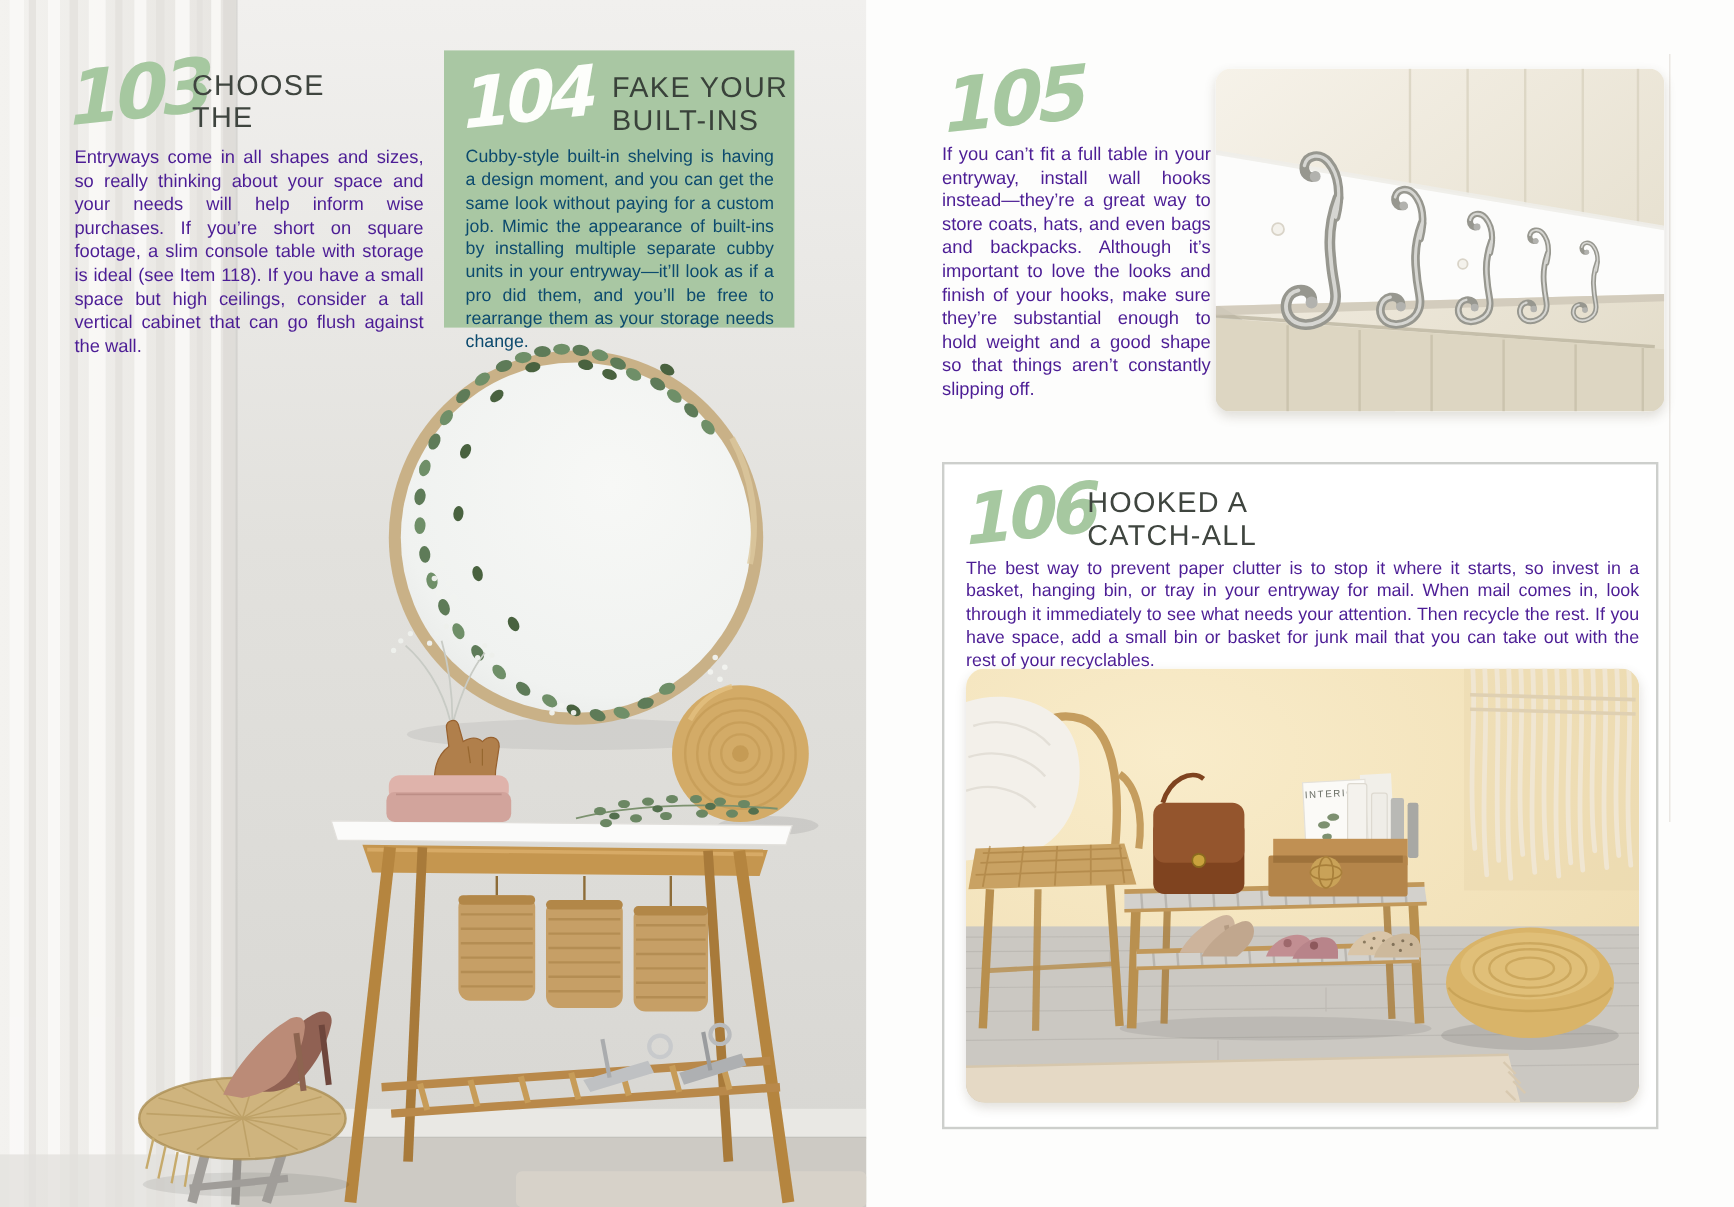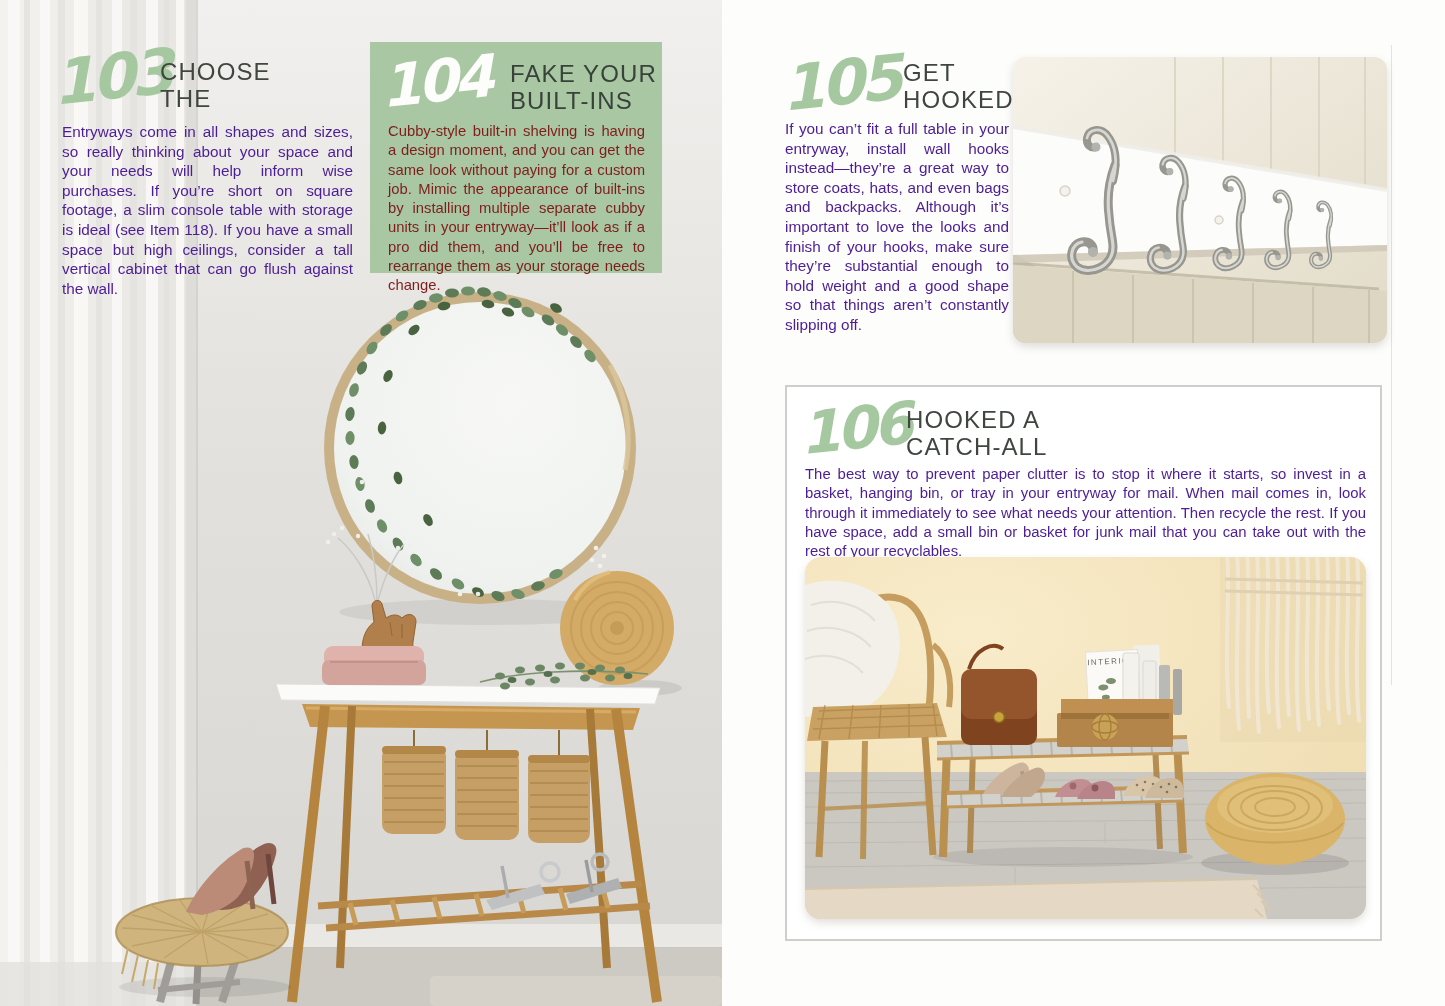--- a/index.html
+++ b/index.html
@@ -6,21 +6,21 @@
   .spread{position:relative;width:1445px;height:1006px;background:#fdfdfc;overflow:hidden;
           font-family:"Liberation Sans",sans-serif;}
   .abs{position:absolute;}
   .num{font-family:"DejaVu Sans",sans-serif;font-style:italic;font-weight:bold;
        letter-spacing:-4px;line-height:1;color:#a6c8a0;display:inline-block;
        transform:rotate(-6deg) skewX(-5deg);}
   .ttl{font-size:24px;line-height:27px;letter-spacing:1.1px;color:#3f453f;}
   .ttl span{display:block;}
   .bodytxt{font-size:15.3px;line-height:19.6px;text-align:justify;color:#4c1d95;}
   .greenbox{background:#a9c7a3;}
-  .greenbox .bodytxt{color:#7f1d1d;font-size:14.8px;line-height:19.3px;}
+  .greenbox .bodytxt{color:#0c4a6e;font-size:14.8px;line-height:19.3px;}
   .greenbox .ttl{color:#39423a;}
   .photo{overflow:hidden;border-radius:13px;box-shadow:0 4px 9px rgba(95,85,60,.18);}
   .catchall{background:#ffffff;border:2px solid #cdcfcc;}
   .page-edge{width:1px;background:#e5e2dc;}
   svg{display:block;}
 </style>
 </head>
 <body>
 
 <div class="spread">
@@ -331,24 +331,20 @@
         <span>FAKE YOUR</span>
         <span>BUILT-INS</span>
       </div>
       <div class="abs bodytxt" style="left:18px;top:80px;width:257px;">Cubby-style built-in shelving is having a design moment, and you can get the same look without paying for a custom job. Mimic the appearance of built-ins by installing multiple separate cubby units in your entryway—it’ll look as if a pro did them, and you’ll be free to rearrange them as your storage needs change.</div>
     </div>
   </div>
 
   <div class="abs page-edge" style="left:1391px;top:45px;height:640px;"></div>
 
   <div class="abs num" style="left:787px;top:52px;font-size:62px;">105</div>
-  <div class="abs ttl" style="left:903px;top:59px;">
-    <span>GET</span>
-    <span>HOOKED</span>
-  </div>
   <div class="abs bodytxt" style="left:785px;top:119px;width:224px;">If you can’t fit a full table in your entryway, install wall hooks instead—they’re a great way to store coats, hats, and even bags and backpacks. Although it’s important to love the looks and finish of your hooks, make sure they’re substantial enough to hold weight and a good shape so that things aren’t constantly slipping off.</div>
 
   <div class="abs photo" style="left:1013px;top:57px;width:374px;height:286px;">
     <svg width="374" height="286" viewBox="0 0 374 286">
       <defs>
         <linearGradient id="hookWall" x1="0" y1="0" x2="1" y2="1">
           <stop offset="0" stop-color="#f6f2e9"></stop>
             <stop offset="1" stop-color="#e2dbc8"></stop>
         </linearGradient>
       </defs>

